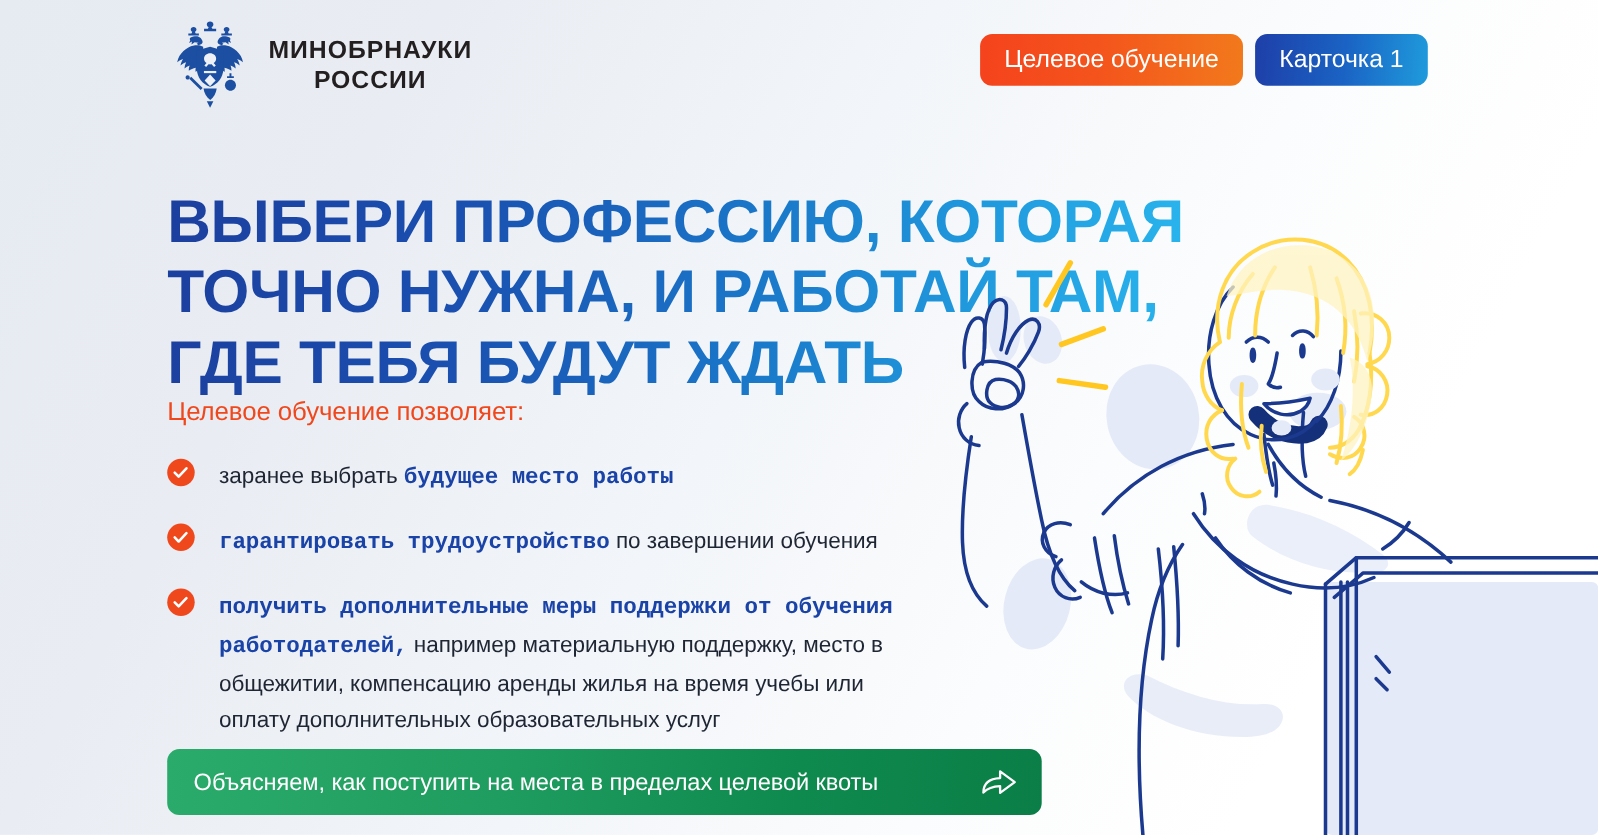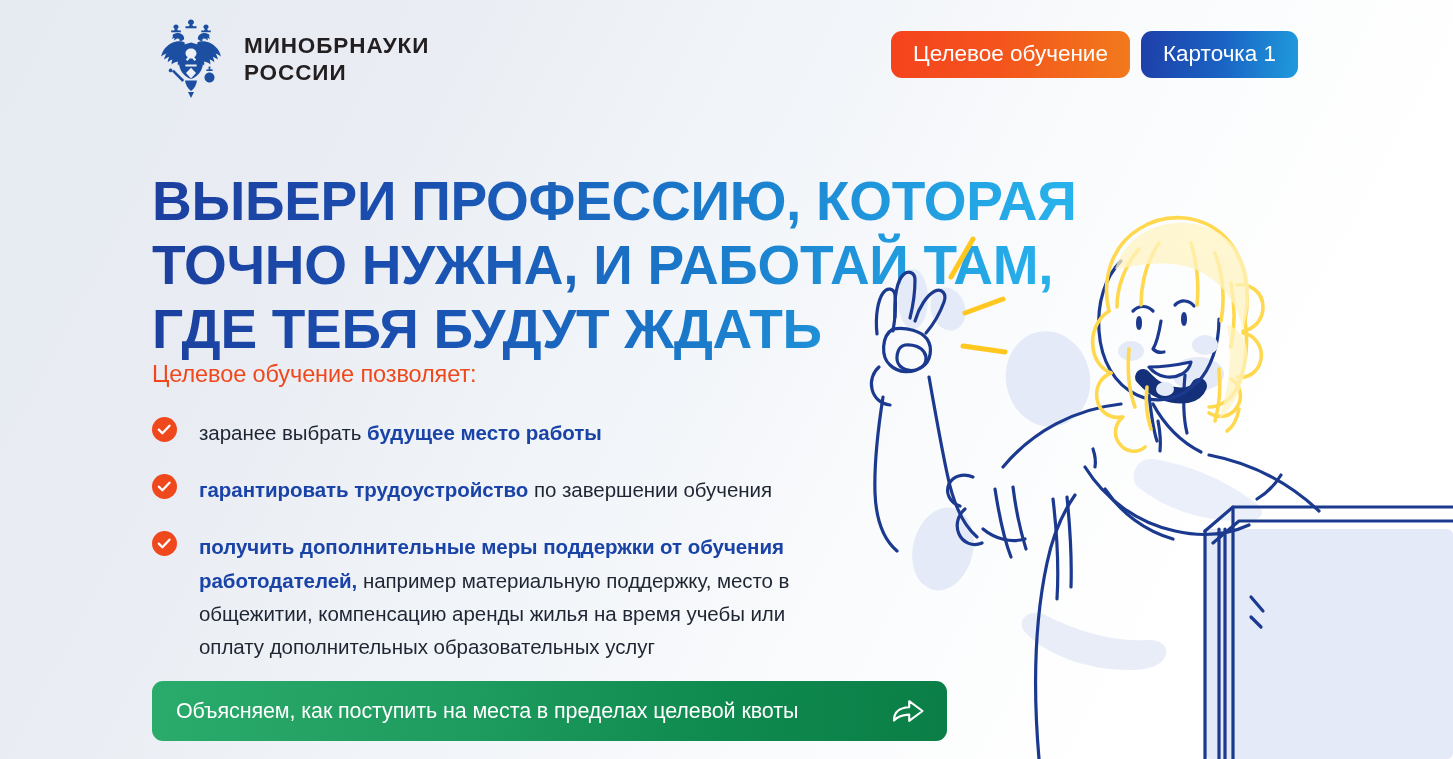--- a/index.html
+++ b/index.html
@@ -37,20 +37,21 @@
     height: 90px;
     display: block;
   }
   .brand-text {
     font-size: 22.5px;
     font-weight: bold;
     line-height: 1.21;
     letter-spacing: 0.9px;
     color: #231f20;
     white-space: pre-line;
+    text-align: center;
   }
 
   .badges {
     position: absolute;
     right: 155px;
     top: 31px;
     display: flex;
     align-items: center;
     gap: 11px;
   }
@@ -132,20 +133,21 @@
   .check-icon svg { display: block; }
   .benefit-text {
     font-size: 20.5px;
     line-height: 1.62;
     color: #1f2633;
     letter-spacing: -0.05px;
   }
   .benefit-text b {
     color: #1a43a8;
     font-weight: bold;
+    font-family: Liberation Mono, monospace;
   }
 
   
   .cta {
     position: absolute;
     left: 152px;
     top: 681px;
     width: 795px;
     height: 60px;
     border-radius: 11px;

